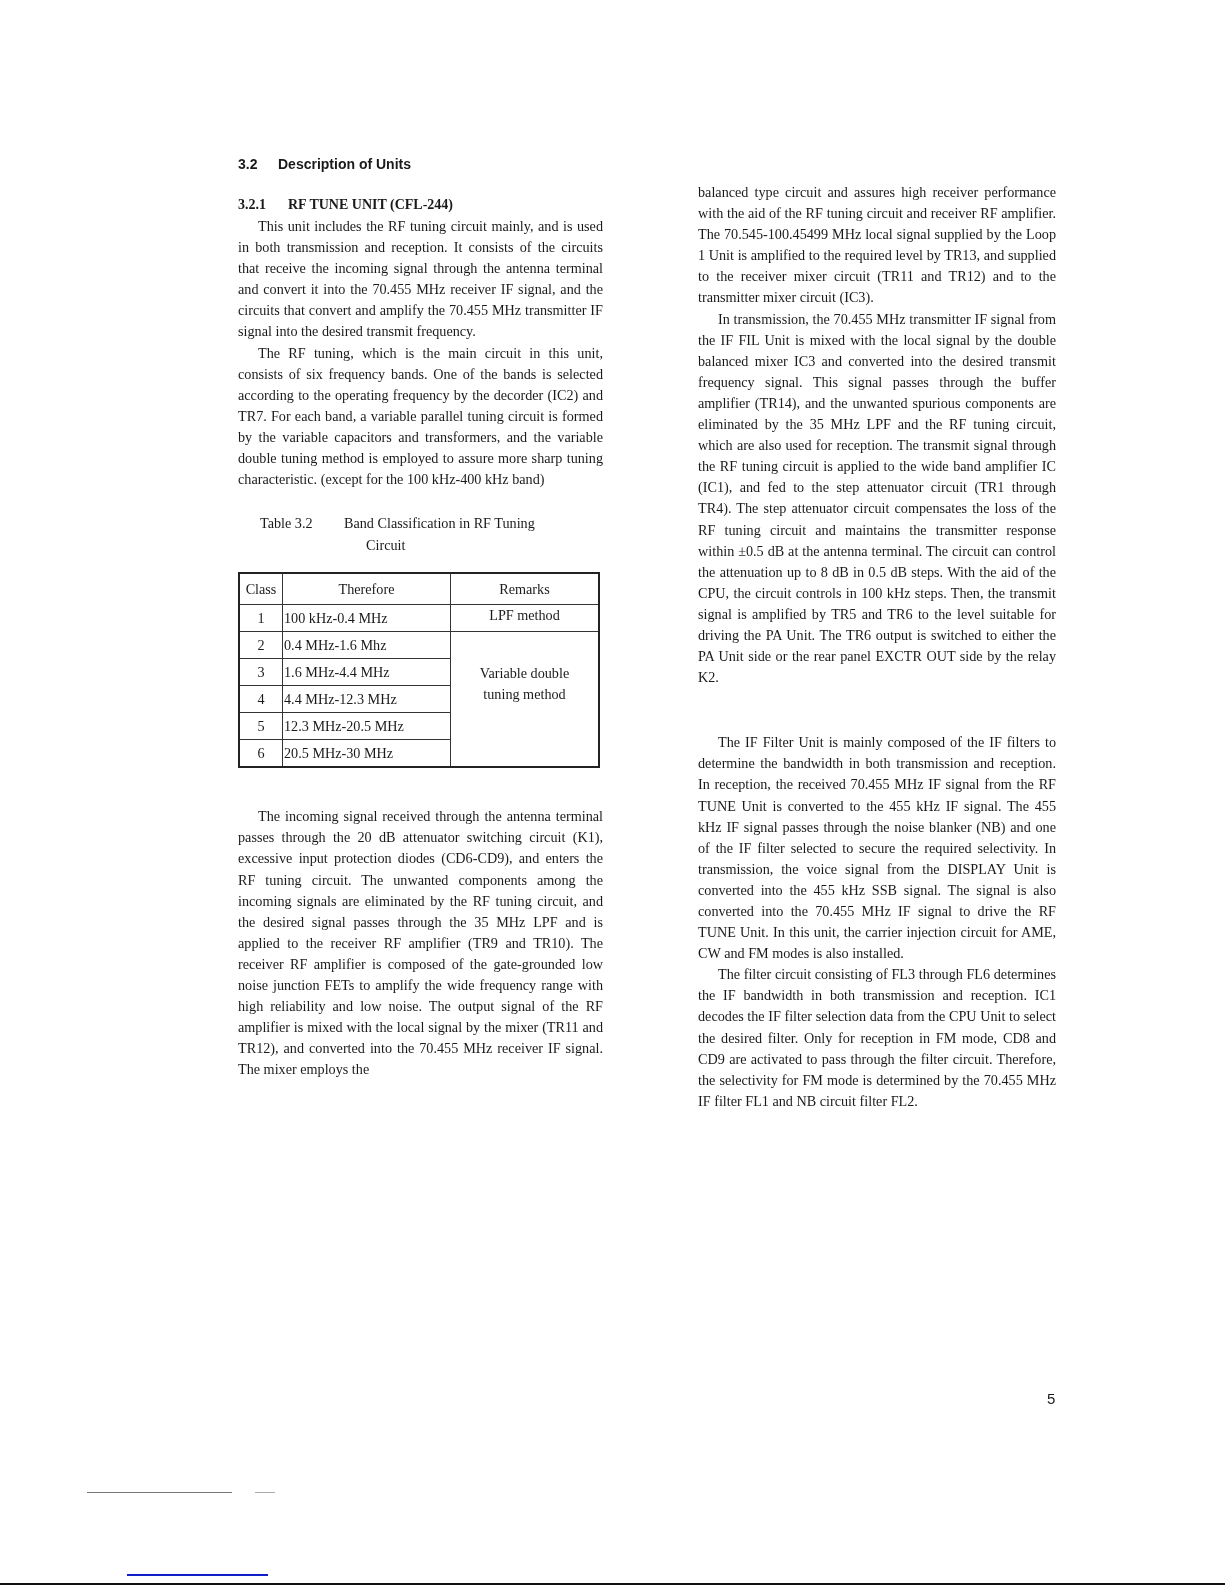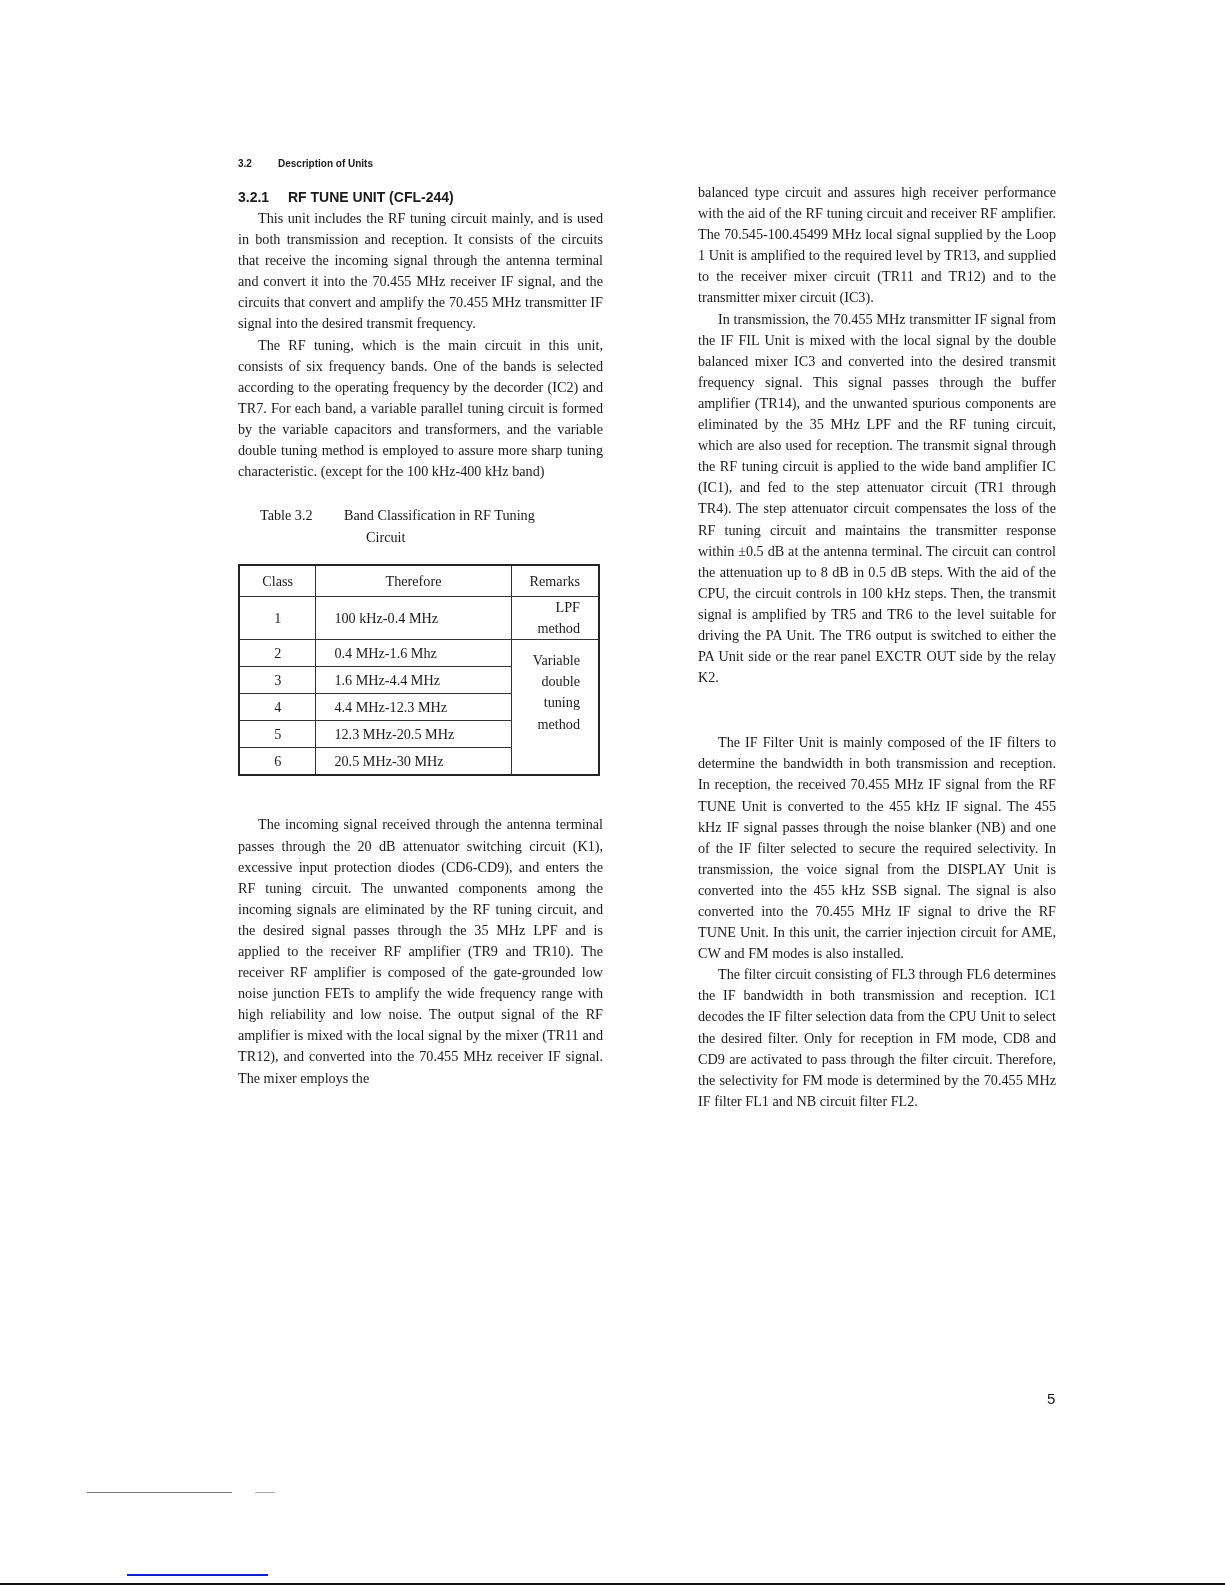--- a/index.html
+++ b/index.html
@@ -3,34 +3,34 @@
   <meta charset="utf-8">
   <style>
     html, body { margin: 0; padding: 0; }
     body {
       width: 1225px; height: 1585px; background: #ffffff; position: relative; overflow: hidden;
       font-family: "Liberation Serif", "DejaVu Serif", serif; color: #1a1a1a;
     }
     .col { position: absolute; width: 365px; font-size: 14.2px; line-height: 21.1px; text-align: justify; }
     .col-left { left: 238px; top: 153px; }
     .col-right { left: 698px; top: 182px; width: 358px; }
-    .h2 { font-family: "Liberation Sans", "DejaVu Sans", sans-serif; font-weight: bold; font-size: 10px; margin: 0 0 11px 0; line-height: 22px; }
-    .h3 { font-family: Liberation Sans, sans-serif; font-weight: bold; font-size: 14px; margin: 0; line-height: 22px; }
+    .h2 { font-family: "Liberation Sans", "DejaVu Sans", sans-serif; font-weight: bold; font-size: 14px; margin: 0 0 19px 0; line-height: 22px; }
+    .h3 { font-family: Liberation Serif, serif; font-weight: bold; font-size: 14px; margin: 0; line-height: 22px; }
     .h3 .num { display: inline-block; width: 50px; }
     .h2 .num { display: inline-block; width: 40px; }
     p { margin: 0; text-indent: 20px; }
     .caption { text-align: left; margin: 22px 0 0 22px; line-height: 22px; }
     .caption .lbl { display: inline-block; width: 84px; }
     .caption .l2 { padding-left: 106px; }
     table { border-collapse: collapse; margin-top: 16px; width: 362px; border: 2px solid #222; }
-    th, td { border: 1px solid #333; font-weight: normal; padding: 0 18px; height: 26px; font-size: 14.2px; }
+    th, td { border: 1px solid #333; font-weight: normal; padding: 0 1px; height: 26px; font-size: 14.2px; }
     th { height: 30px; text-align: center; }
     td.cls { text-align: center; width: 40px; }
     td.freq { text-align: left; width: 165px; }
-    td.rem { text-align: right; vertical-align: top; }
+    td.rem { text-align: center; vertical-align: top; }
     td.rem.merged { vertical-align: middle; }
     .after-table { margin-top: 38px; }
     .gap { height: 44px; }
     .page-num { position: absolute; left: 1047px; top: 1390px; font-family: "Liberation Sans", sans-serif; font-size: 15px; }
     .footer-line { position: absolute; left: 87px; top: 1492px; width: 145px; height: 1px; background: #777; }
     .footer-line2 { position: absolute; left: 255px; top: 1492px; width: 20px; height: 1px; background: #aaa; }
     .blue-bar { position: absolute; left: 127px; top: 1574px; width: 141px; height: 2px; background: #1020c8; }
     .bottom-edge { position: absolute; left: 0; top: 1583px; width: 1225px; height: 2px; background: #111; }
   </style>
 </head>

